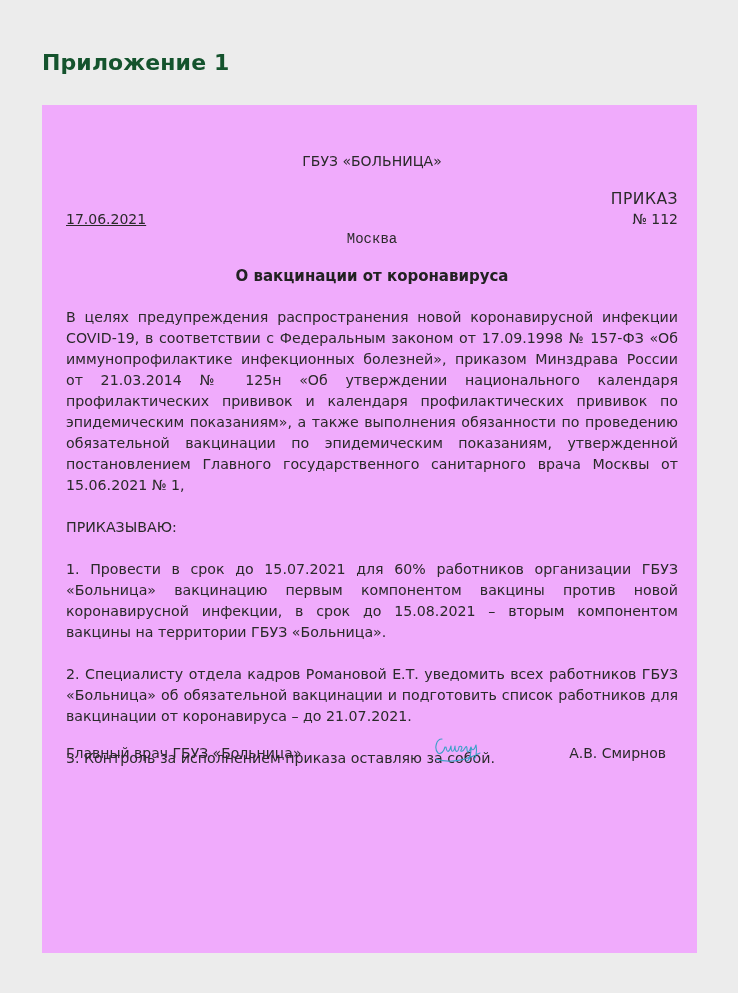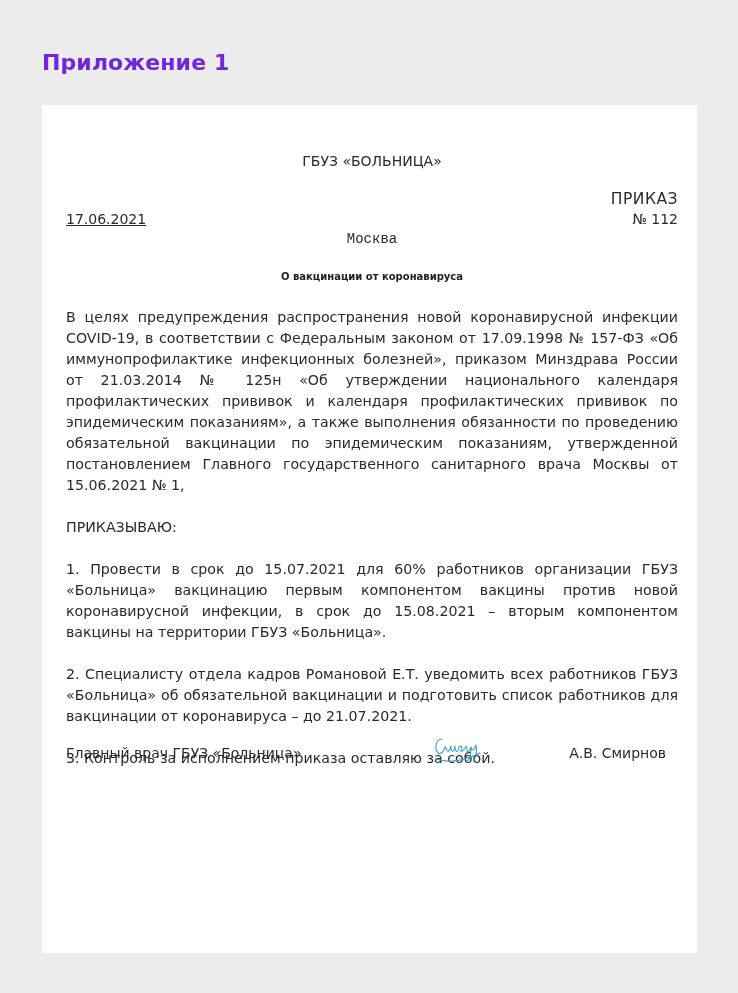--- a/index.html
+++ b/index.html
@@ -6,27 +6,27 @@
     body {
       width: 738px; height: 993px;
       background: #ececec;
       position: relative;
       overflow: hidden;
       font-family: "DejaVu Sans", "Liberation Sans", sans-serif;
       color: #222;
     }
     .appendix-title {
       position: absolute; left: 42px; top: 50px;
-      font-size: 22px; font-weight: bold; color: #6d28d9;
+      font-size: 22px; font-weight: bold; color: #14532d;
       letter-spacing: 0.1px;
     }
     .paper {
       position: absolute; left: 42px; top: 105px;
       width: 655px; height: 848px;
-      background: #ffffff;
+      background: #f0abfc;
     }
     .content {
       position: absolute; left: 24px; top: 0; width: 612px;
       font-size: 14.2px; line-height: 21px; color: #2a2a2a;
     }
     .org {
       position: absolute; top: 46px; left: 0; width: 100%;
       text-align: center; font-size: 14px;
     }
     .doc-type {
@@ -38,21 +38,21 @@
     }
     .number {
       position: absolute; top: 104px; right: 0; font-size: 14px;
     }
     .city {
       position: absolute; top: 124px; left: 0; width: 100%;
       text-align: center; font-size: 14px; font-family: Liberation Mono, monospace;
     }
     .doc-heading {
       position: absolute; top: 161px; left: 0; width: 100%;
-      text-align: center; font-size: 10px; font-weight: bold; color: #222;
+      text-align: center; font-size: 15px; font-weight: bold; color: #222;
     }
     .body-text {
       position: absolute; top: 202px; left: 0; width: 100%;
     }
     .body-text p {
       margin: 0 0 21px 0;
       text-align: justify;
       hyphens: manual;
     }
     .signature-row {

